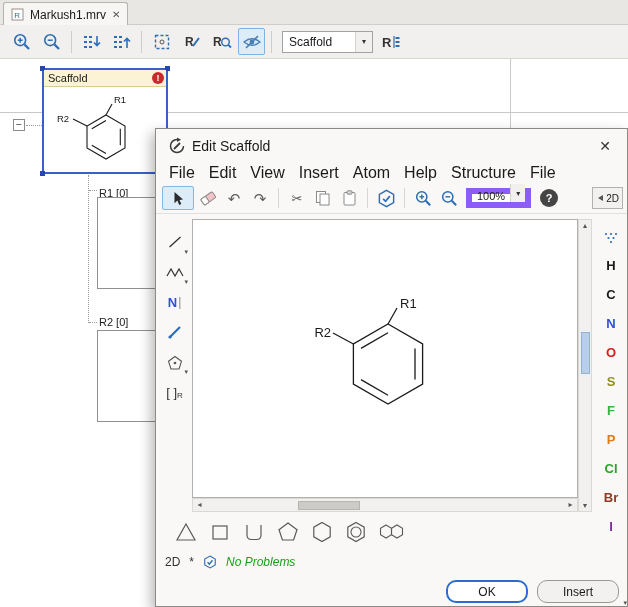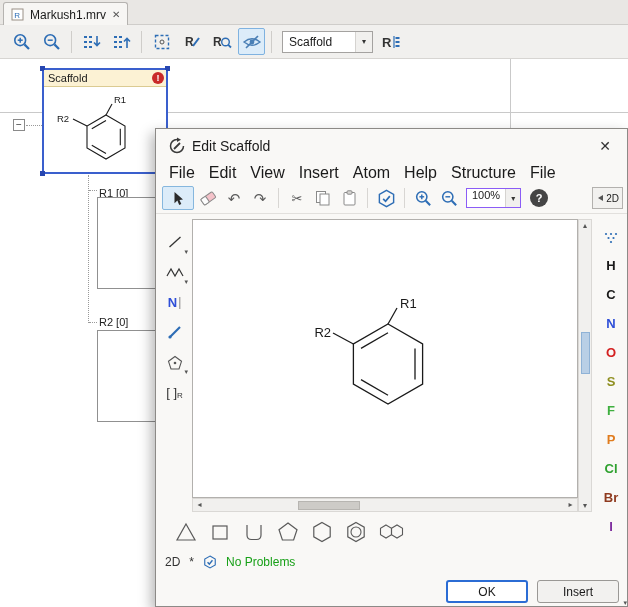--- a/index.html
+++ b/index.html
@@ -40,21 +40,21 @@
 .dlg-titlebar{height:33px;display:flex;align-items:center;padding:0 12px;gap:6px}
 .dlg-title{font-size:14px}
 .dlg-close{margin-left:auto;font-size:14px;color:#333;padding:2px 4px}
 .dlg-menubar{display:flex;align-items:center;height:21px;padding-left:6px}
 .menu-item{font-size:16px;padding:2px 7px}
 .dlg-toolbar{display:flex;align-items:center;height:31px;padding:0 4px 0 6px;gap:2px;border-bottom:1px solid #e2e0dd}
 .dbtn{height:24px;min-width:24px;display:flex;align-items:center;justify-content:center;border:1px solid transparent;border-radius:2px}
 .dbtn.active{background:#dcecf9;border-color:#86b7de}
 .dsep{width:1px;height:20px;background:#d8d6d3;margin:0 4px}
 .ghost{color:#5a5a5a;font-size:15px;line-height:15px}
-.zoom-combo{display:flex;align-items:flex-start;height:20px;border:1px solid #8b5cf6;background:#fff;margin:0 3px}
+.zoom-combo{display:flex;align-items:flex-end;height:20px;border:6px solid #8b5cf6;background:#fff;margin:0 3px}
 .zoom-value{padding:0 5px;font-size:11px;min-width:34px}
 .zoom-caret{width:15px;height:18px;display:flex;align-items:center;justify-content:center;border-left:1px solid #d5d3d0;background:#f1f0ee;font-size:8px;color:#333}
 .help-btn{width:18px;height:18px;border-radius:50%;background:#454545;color:#fff;font-size:11px;font-weight:bold;display:flex;align-items:center;justify-content:center;margin-left:4px}
 .dock2d{margin-left:auto;height:22px;border:1px solid #b3b1ae;background:#f2f1ef;display:flex;align-items:center;gap:2px;padding:0 3px;font-size:10px}
 .tool-strip{position:absolute;left:3px;top:100px;width:31px;display:flex;flex-direction:column;gap:4px;align-items:center}
 .tool{width:27px;height:26px;display:flex;align-items:center;justify-content:center;position:relative}
 .tcaret{position:absolute;right:0;bottom:-1px;font-size:7px;color:#555}
 .atom-n{color:#2f4fd8;font-weight:bold;font-size:13px}
 .atom-cursor{color:#888;font-size:12px;margin-left:1px}
 .bracket-main{font-size:13px;color:#333}
@@ -68,21 +68,21 @@
 .vthumb{position:absolute;left:2px;top:112px;width:9px;height:42px;background:#b9cfe6;border:1px solid #8fb2d6}
 .vs-up{position:absolute;left:0;top:1px;width:12px;text-align:center;font-size:8px;color:#555}
 .vs-down{position:absolute;left:0;bottom:1px;width:12px;text-align:center;font-size:8px;color:#555}
 .element-strip{position:absolute;left:440px;top:96px;width:30px;display:flex;flex-direction:column;align-items:center}
 .elem{font-size:13px;font-weight:bold;height:29px;display:flex;align-items:center}
 .elem-top{height:26px;display:flex;align-items:center}
 .template-row{position:absolute;left:16px;top:389px;display:flex;gap:7px;align-items:center}
 .tmpl{width:27px;height:27px;display:flex;align-items:center;justify-content:center}
 .status-row{position:absolute;left:9px;top:426px;display:flex;align-items:center;gap:9px;font-size:12px;color:#333}
 .btn-row{position:absolute;right:8px;top:451px;display:flex;gap:9px}
-.btn{width:82px;height:23px;font-size:12px;display:flex;align-items:center;justify-content:center;background:#f2f1ef;border:1px solid #9a9895;border-radius:3px}
+.btn{width:82px;height:23px;font-size:12px;display:flex;align-items:center;justify-content:center;background:#f2f1ef;border:1px solid #9a9895;border-radius:10px}
 .btn-ok{background:#fff;border:2px solid #2b6cd4}
 </style>
 </head>
 <body>
 
 <div id="root">
 
   <div class="tabbar">
     <div class="tab">
       <svg width="13" height="13" viewBox="0 0 13 13">
@@ -444,21 +444,21 @@
       </div>
     </div>
 
     <div class="status-row">
       <span>2D</span>
       <span>*</span>
       <svg width="14" height="14" viewBox="0 0 20 20">
         <polygon points="10,1.5 17.5,5.75 17.5,14.25 10,18.5 2.5,14.25 2.5,5.75" fill="none" stroke="#2d6db5" stroke-width="1.6"></polygon>
         <path d="M6.5 10.5 L9 13 L13.5 7.5" fill="none" stroke="#2d6db5" stroke-width="2"></path>
       </svg>
-      <span class="status-msg" style="color: rgb(24, 160, 24);">No Problems</span>
+      <span class="status-msg" style="color: rgb(24, 160, 24); font-style: italic;">No Problems</span>
     </div>
 
     <div class="btn-row">
       <div class="btn btn-ok">OK</div>
       <div class="btn">Insert</div>
     </div>
 
   </div>
 </div>
 

